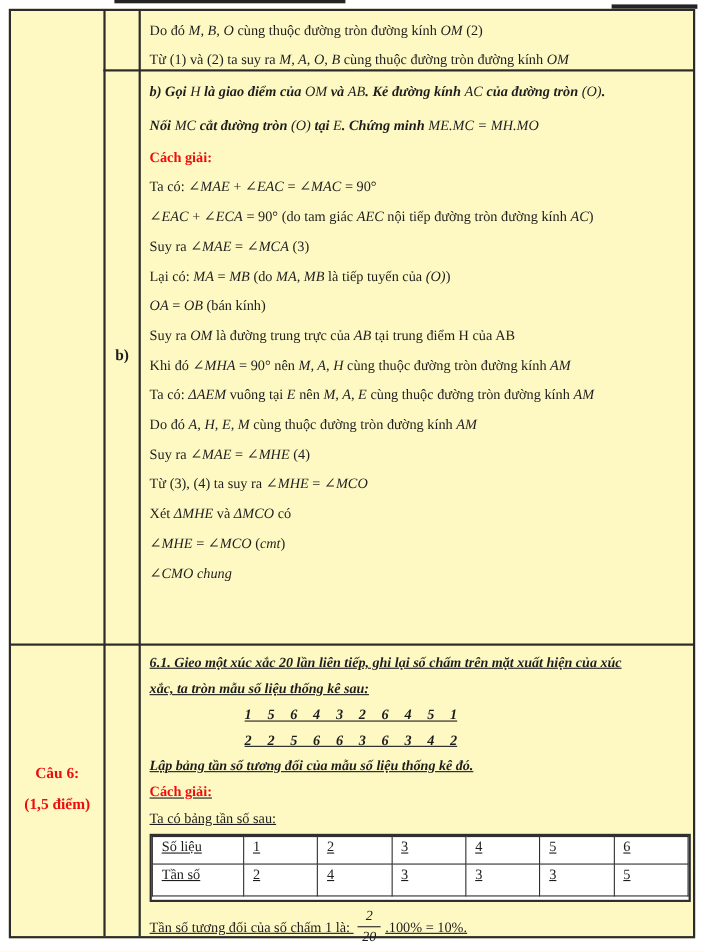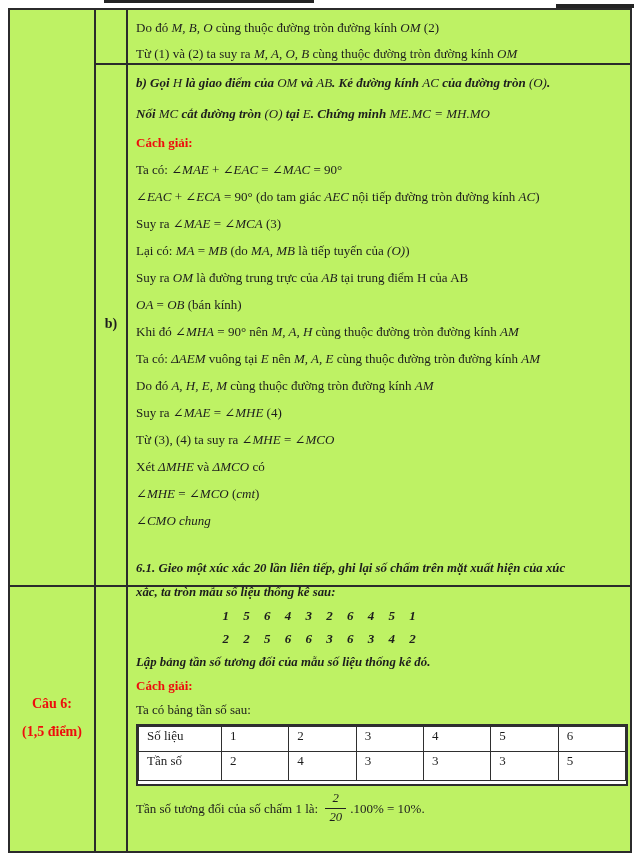--- a/index.html
+++ b/index.html
@@ -4,33 +4,33 @@
 <style>
   :root { --red:#ee0d0d; --ink:#1d1d1d; --line:#2b2b2b; }
   html,body{margin:0;padding:0;}
   body{
     width:640px;height:865px;background:#ffffff;overflow:hidden;position:relative;
     font-family:"Liberation Serif","DejaVu Serif",serif;color:var(--ink);
   }
   .artifact{position:absolute;background:#242424;}
   .sheet{
     position:absolute;left:8px;top:8px;width:624px;height:845px;
-    border:2px solid var(--line);box-sizing:border-box;background:#bef264;
+    border:2px solid var(--line);box-sizing:border-box;background:#fef9c3;
   }
   .vline,.hline{position:absolute;background:var(--line);}
   .vline{width:2px;top:0;bottom:0;}
   .hline{height:2px;}
   .cell{position:absolute;box-sizing:border-box;}
   .cell-a{left:118px;top:0;width:502px;height:53px;padding:5px 4px 0 8px;}
   .cell-b-label{left:86px;top:55px;width:30px;height:518px;display:flex;align-items:center;justify-content:center;font-weight:bold;font-size:14px;}
   .cell-b{left:118px;top:55px;width:502px;height:518px;padding:2px 16px 0 8px;}
   .cell-q6-label{left:0;top:577px;width:84px;height:262px;display:flex;flex-direction:column;align-items:center;justify-content:center;gap:12px;
     color:var(--red);font-weight:bold;font-size:14px;text-align:center;}
   .cell-q6-sub{left:86px;top:577px;width:30px;height:262px;display:flex;align-items:center;justify-content:center;font-weight:bold;font-size:13.5px;}
-  .cell-q6{left:118px;top:543px;width:408px;height:262px;padding:3px 4px 0 8px;}
+  .cell-q6{left:118px;top:577px;width:408px;height:262px;padding:3px 4px 0 8px;text-decoration:underline;}
   .line{height:27px;line-height:27px;font-size:13px;white-space:nowrap;}
   .cell-a .line{height:26px;line-height:26px;}
   .stmt{height:31px;line-height:31px;}
   .tall{height:46px;line-height:46px;}
   .cell-q6 .line{height:24px;line-height:24px;}
   .cell-q6 .line.stmt{height:24px;line-height:24px;font-size:12.8px;}
   .cell-q6 .nums{height:23px;line-height:23px;text-align:center;word-spacing:11px;margin-right:30px;}
   .cell-q6 .tall2{height:40px;line-height:40px;}
   .it{font-style:italic;}
   .bi{font-style:italic;font-weight:bold;}
@@ -66,22 +66,22 @@
   <div class="cell cell-b-label">b)</div>
 
   <div class="cell cell-b">
     <div class="line stmt"><span class="bi">b) Gọi </span><span class="it">H</span><span class="bi"> là giao điểm của </span><span class="it">OM</span><span class="bi"> và </span><span class="it">AB</span><span class="bi">. Kẻ đường kính </span><span class="it">AC</span><span class="bi"> của đường tròn </span><span class="it">(O)</span><span class="bi">.</span></div>
     <div class="line stmt"><span class="bi">Nối </span><span class="it">MC</span><span class="bi"> cắt đường tròn </span><span class="it">(O)</span><span class="bi"> tại </span><span class="it">E</span><span class="bi">. Chứng minh </span><span class="it">ME.MC = MH.MO</span></div>
     <div class="line"><span class="red">Cách giải:</span></div>
     <div class="line">Ta có: <span class="it">∠MAE</span> + <span class="it">∠EAC</span> = <span class="it">∠MAC</span> = 90°</div>
     <div class="line"><span class="it">∠EAC</span> + <span class="it">∠ECA</span> = 90°  (do tam giác <span class="it">AEC</span> nội tiếp đường tròn đường kính <span class="it">AC</span>)</div>
     <div class="line">Suy ra <span class="it">∠MAE</span> = <span class="it">∠MCA</span> (3)</div>
     <div class="line">Lại có: <span class="it">MA</span> = <span class="it">MB</span>  (do <span class="it">MA, MB</span> là tiếp tuyến của <span class="it">(O)</span>)</div>
+    <div class="line"><span class="it">OA</span> = <span class="it">OB</span>  (bán kính)</div>
     <div class="line">Suy ra <span class="it">OM</span> là đường trung trực của <span class="it">AB</span> tại trung điểm H của AB</div>
-    <div class="line"><span class="it">OA</span> = <span class="it">OB</span>  (bán kính)</div>
     <div class="line">Khi đó <span class="it">∠MHA</span> = 90°  nên <span class="it">M, A, H</span> cùng thuộc đường tròn đường kính <span class="it">AM</span></div>
     <div class="line">Ta có: <span class="it">ΔAEM</span> vuông tại <span class="it">E</span> nên <span class="it">M, A, E</span> cùng thuộc đường tròn đường kính <span class="it">AM</span></div>
     <div class="line">Do đó <span class="it">A, H, E, M</span> cùng thuộc đường tròn đường kính <span class="it">AM</span></div>
     <div class="line">Suy ra <span class="it">∠MAE</span> = <span class="it">∠MHE</span> (4)</div>
     <div class="line">Từ (3), (4) ta suy ra <span class="it">∠MHE</span> = <span class="it">∠MCO</span></div>
     <div class="line">Xét <span class="it">ΔMHE</span> và <span class="it">ΔMCO</span> có</div>
     <div class="line"><span class="it">∠MHE</span> = <span class="it">∠MCO</span> (<span class="it">cmt</span>)</div>
     <div class="line"><span class="it">∠CMO chung</span></div>
   </div>
 

